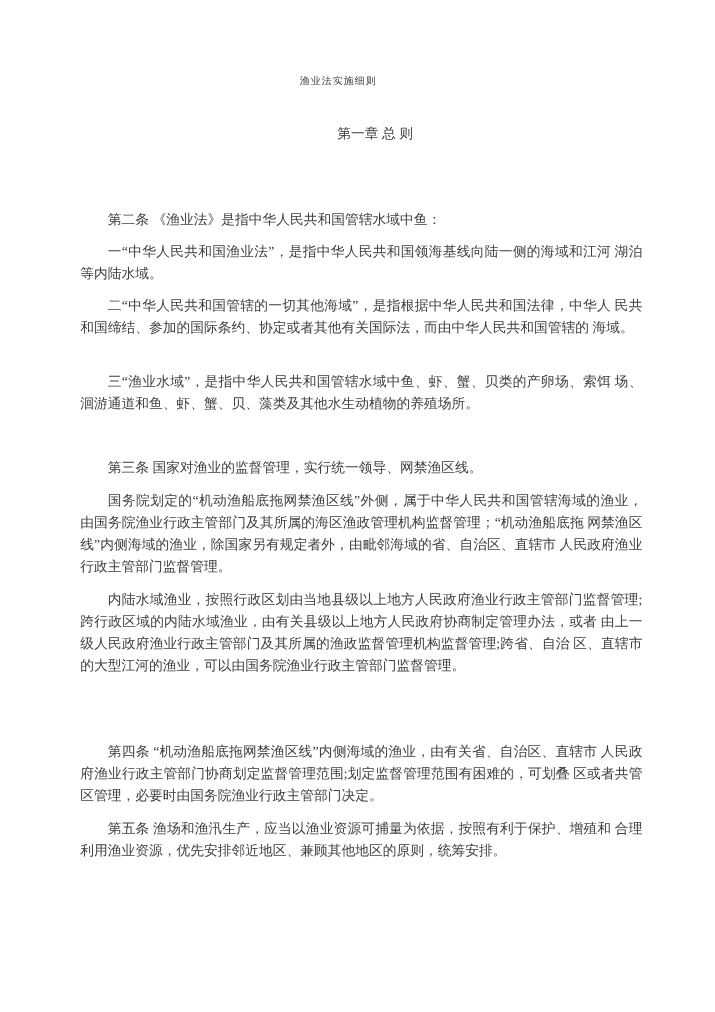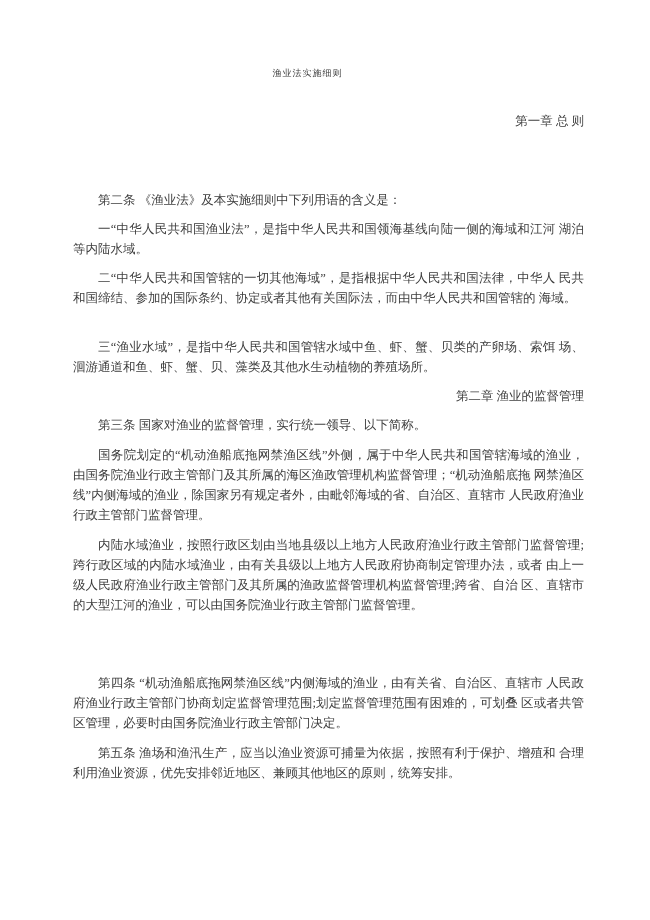--- a/index.html
+++ b/index.html
@@ -37,44 +37,43 @@
     left: 73px;
     width: 511px;
     font-size: 12.5px;
     line-height: 20px;
     color: #3d3d3d;
     text-align: justify;
     text-indent: 25px;
     word-break: break-all;
   }
   .chapter {
-    text-align: right;
+    text-align: center;
   }
 </style>
 </head>
 <body>
 
 <div class="page">
 
   <div class="doc-title">渔业法实施细则</div>
 
   <div class="block chapter" style="top:111px">第一章 总 则</div>
 
 
-  <div class="block" style="top:190px">第二条 《渔业法》及本实施细则中下列用语的含义是：</div>
+  <div class="block" style="top:190px">第二条 《渔业法》是指中华人民共和国管辖水域中鱼：</div>
 
   <div class="block" style="top:219px">一“中华人民共和国渔业法”，是指中华人民共和国领海基线向陆一侧的海域和江河 湖泊等内陆水域。</div>
 
   <div class="block" style="top:268px">二“中华人民共和国管辖的一切其他海域”，是指根据中华人民共和国法律，中华人 民共和国缔结、参加的国际条约、协定或者其他有关国际法，而由中华人民共和国管辖的 海域。</div>
 
   <div class="block" style="top:337px">三“渔业水域”，是指中华人民共和国管辖水域中鱼、虾、蟹、贝类的产卵场、索饵 场、洄游通道和鱼、虾、蟹、贝、藻类及其他水生动植物的养殖场所。</div>
 
-  <div class="block chapter" style="top:386px">第二章 渔业的监督管理</div>
 
-  <div class="block" style="top:415px">第三条 国家对渔业的监督管理，实行统一领导、以下简称。</div>
+  <div class="block" style="top:415px">第三条 国家对渔业的监督管理，实行统一领导、网禁渔区线。</div>
 
   <div class="block" style="top:445px">国务院划定的“机动渔船底拖网禁渔区线”外侧，属于中华人民共和国管辖海域的渔业，由国务院渔业行政主管部门及其所属的海区渔政管理机构监督管理；“机动渔船底拖 网禁渔区线”内侧海域的渔业，除国家另有规定者外，由毗邻海域的省、自治区、直辖市 人民政府渔业行政主管部门监督管理。</div>
 
   <div class="block" style="top:535px">内陆水域渔业，按照行政区划由当地县级以上地方人民政府渔业行政主管部门监督管理;跨行政区域的内陆水域渔业，由有关县级以上地方人民政府协商制定管理办法，或者 由上一级人民政府渔业行政主管部门及其所属的渔政监督管理机构监督管理;跨省、自治 区、直辖市的大型江河的渔业，可以由国务院渔业行政主管部门监督管理。</div>
 
 
   <div class="block" style="top:673px">第四条 “机动渔船底拖网禁渔区线”内侧海域的渔业，由有关省、自治区、直辖市 人民政府渔业行政主管部门协商划定监督管理范围;划定监督管理范围有困难的，可划叠 区或者共管区管理，必要时由国务院渔业行政主管部门决定。</div>
 
   <div class="block" style="top:743px">第五条 渔场和渔汛生产，应当以渔业资源可捕量为依据，按照有利于保护、增殖和 合理利用渔业资源，优先安排邻近地区、兼顾其他地区的原则，统筹安排。</div>
 

